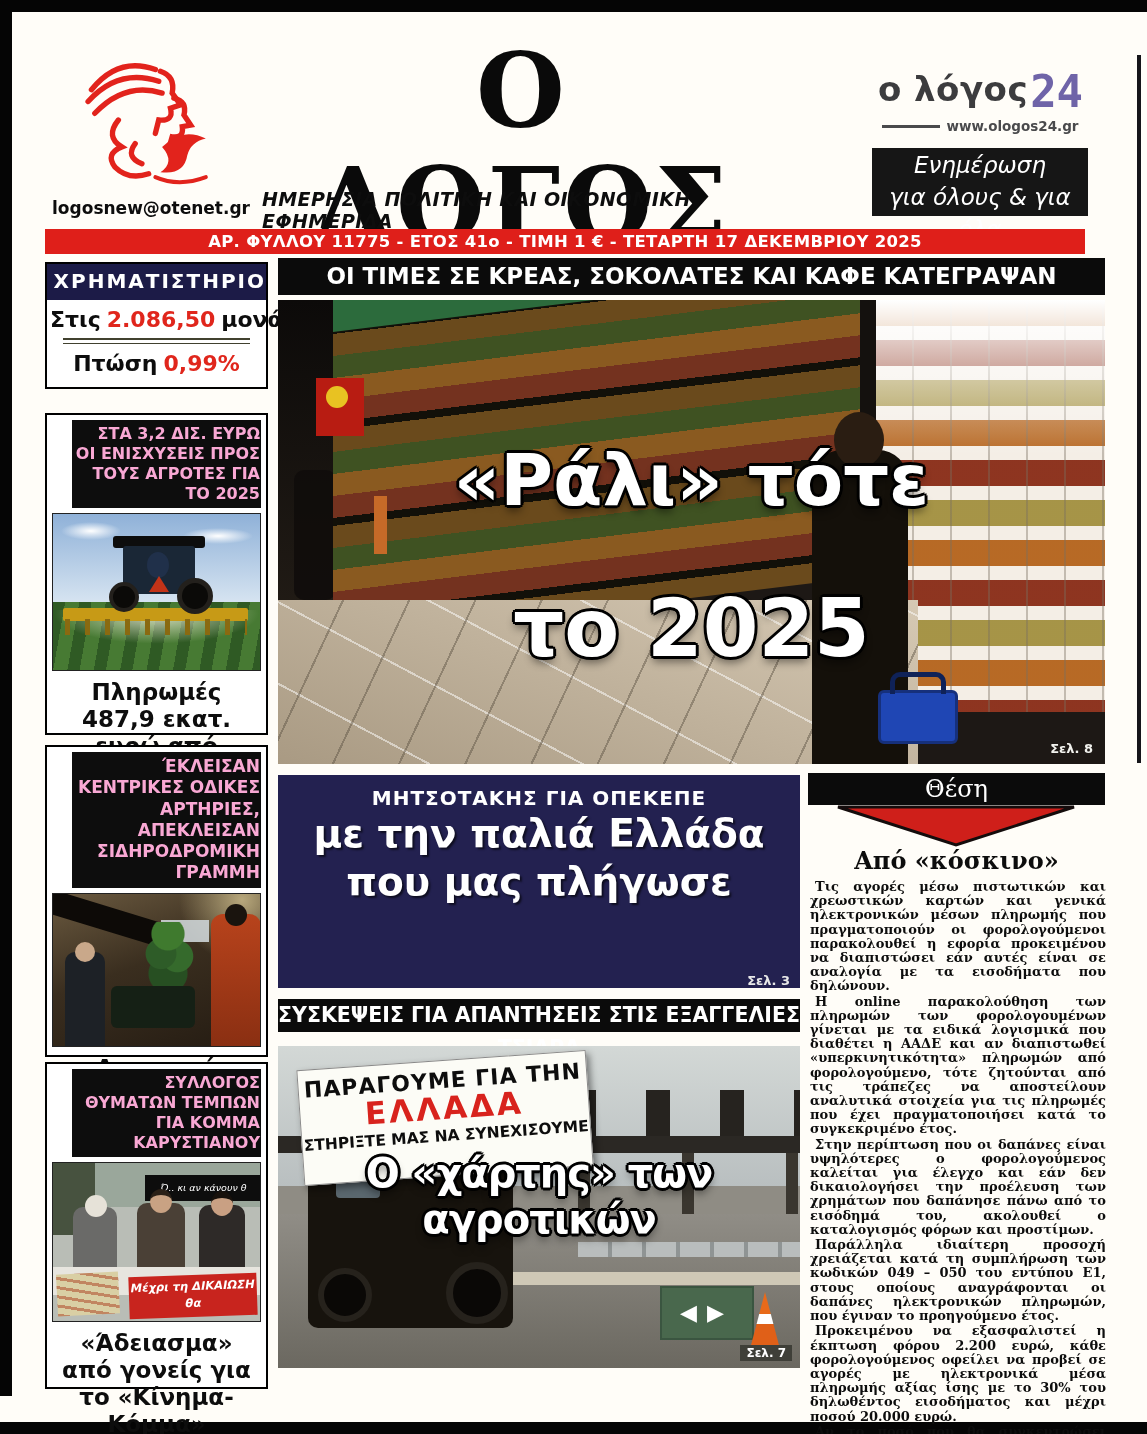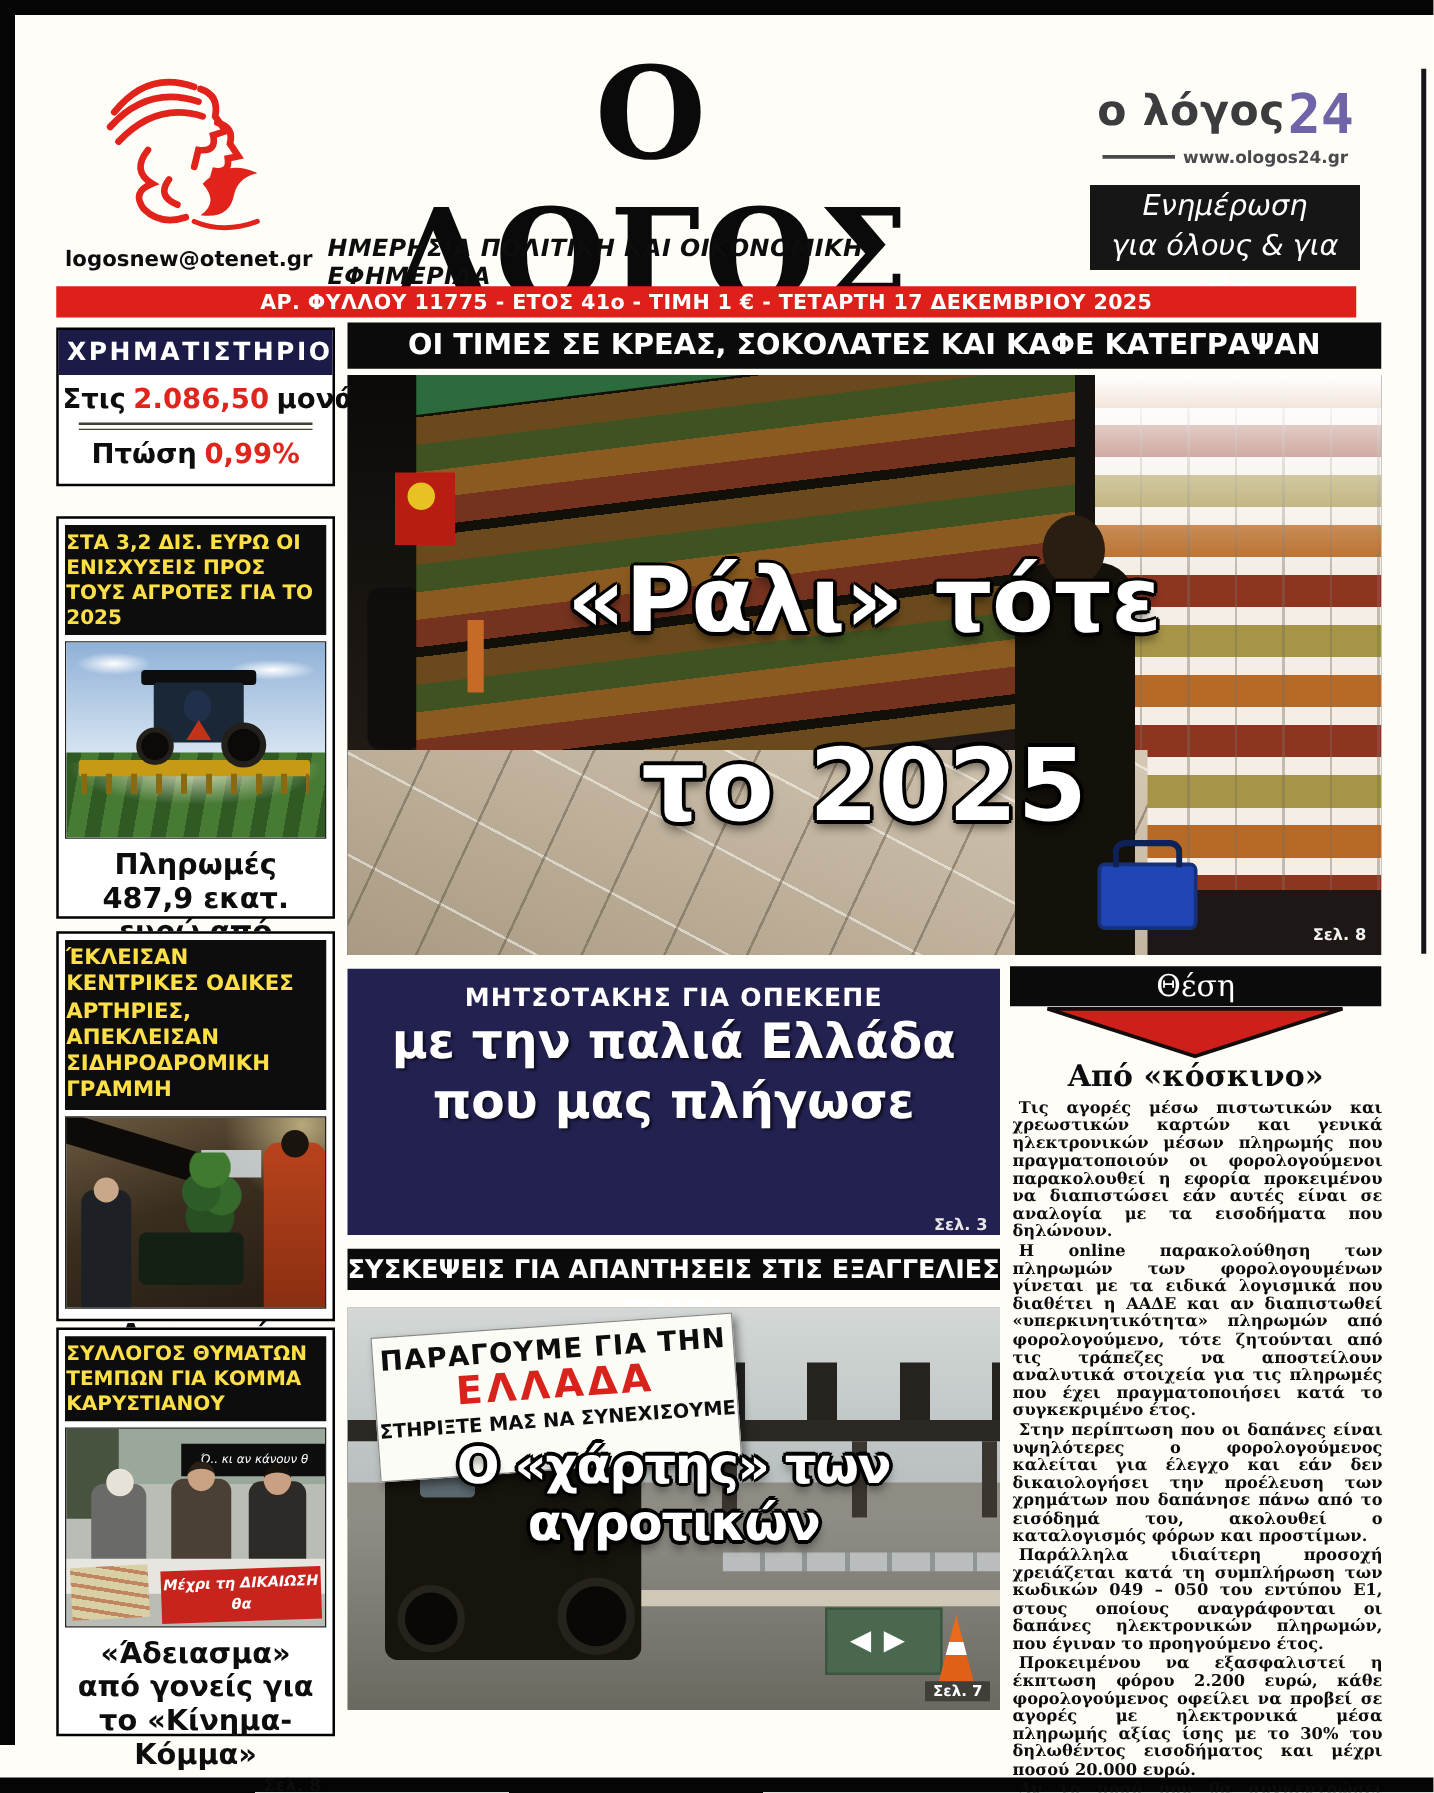--- a/index.html
+++ b/index.html
@@ -26,21 +26,21 @@
   
   .stock{left:45px;top:262px;width:223px;height:127px;border:2px solid #000;background:#fff;box-sizing:border-box;}
   .stock-h{height:36px;background:#1c1b47;color:#fff;font-weight:bold;font-size:20px;letter-spacing:2px;
            text-align:right;line-height:34px;}
   .stock-line{font-size:22px;font-weight:bold;text-align:center;margin-top:7px;white-space:nowrap;}
   .stock-line span{margin:0 3px;}
   .red{color:#e0261c;}
   .stock-rule{margin:6px 16px 0 16px;height:3px;border-top:2px solid #41412f;border-bottom:1px solid #41412f;}
   
   .story{left:45px;width:223px;border:2px solid #000;background:#fff;box-sizing:border-box;padding:5px;}
-  .story-h{background:#0d0d0d;color:#fde047;font-weight:bold;text-align:left;padding:4px 1px;line-height:1.25;}
+  .story-h{background:#0d0d0d;color:#f9a8d4;font-weight:bold;text-align:right;padding:4px 1px;line-height:1.25;margin-left:20px;}
   .story-photo{margin-top:5px;border:1px solid #222;position:relative;overflow:hidden;}
   .story-head{font-weight:bold;text-align:center;font-size:23px;line-height:1.18;margin-top:8px;}
   .story-page{text-align:right;font-weight:bold;font-size:14px;padding-right:4px;margin-top:2px;}
   
   .kicker1{left:278px;top:258px;width:827px;height:37px;background:#0b0b0b;color:#fff;font-weight:bold;
            font-size:23px;text-align:center;line-height:37px;}
   .kicker2{left:278px;top:999px;width:522px;height:33px;background:#0b0b0b;color:#fff;font-weight:bold;
            font-size:20.5px;text-align:center;line-height:33px;}
   .hero{left:278px;top:300px;width:827px;height:464px;background:#1d1815;overflow:hidden;}
   .outline{color:#fff;font-weight:bold;text-align:center;width:100%;

